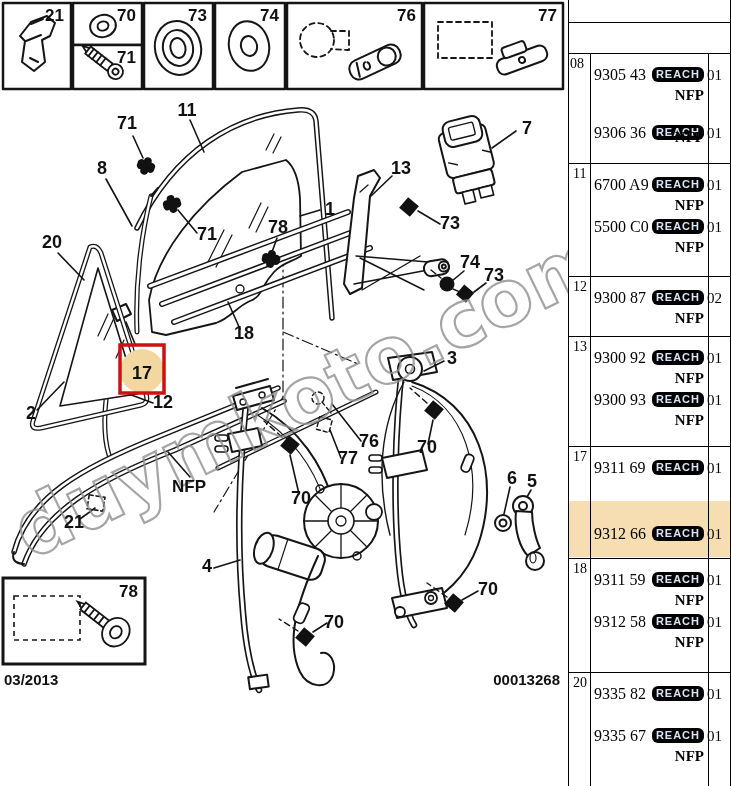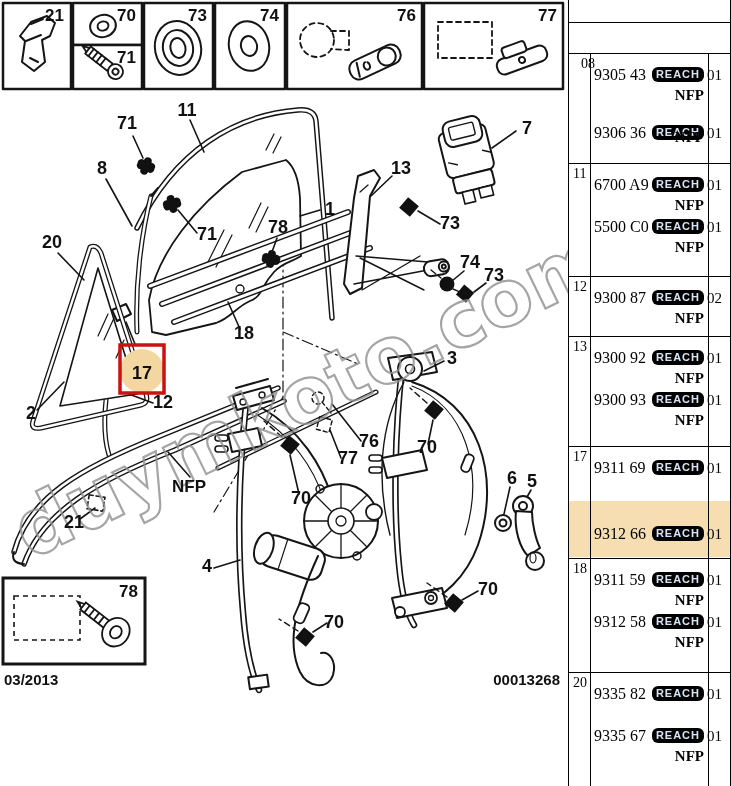--- a/index.html
+++ b/index.html
@@ -373,21 +373,21 @@
   <div class="line-h" style="top:276px;"></div>
   <div class="line-h" style="top:336px;"></div>
   <div class="line-h" style="top:446px;"></div>
   <div class="line-h" style="top:558px;"></div>
   <div class="line-h" style="top:672px;"></div>
   <div class="line-v" style="left:0;height:786px;"></div>
   <div class="line-v" style="left:162px;height:786px;"></div>
   <div class="line-v" style="left:22px;top:53px;height:733px;"></div>
   <div class="line-v" style="left:140px;top:53px;height:733px;"></div>
 
-  <span class="gid" style="left:13px;top:56px;">08</span>
+  <span class="gid" style="left:2px;top:56px;">08</span>
   <span class="gid" style="left:5px;top:166px;">11</span>
   <span class="gid" style="left:5px;top:279px;">12</span>
   <span class="gid" style="left:5px;top:339px;">13</span>
   <span class="gid" style="left:5px;top:449px;">17</span>
   <span class="gid" style="left:5px;top:561px;">18</span>
   <span class="gid" style="left:5px;top:675px;">20</span>
 
   <div class="prow" style="top:66px;">
     <span class="pnum">9305 43</span>
     <span class="badge">REACH</span>

